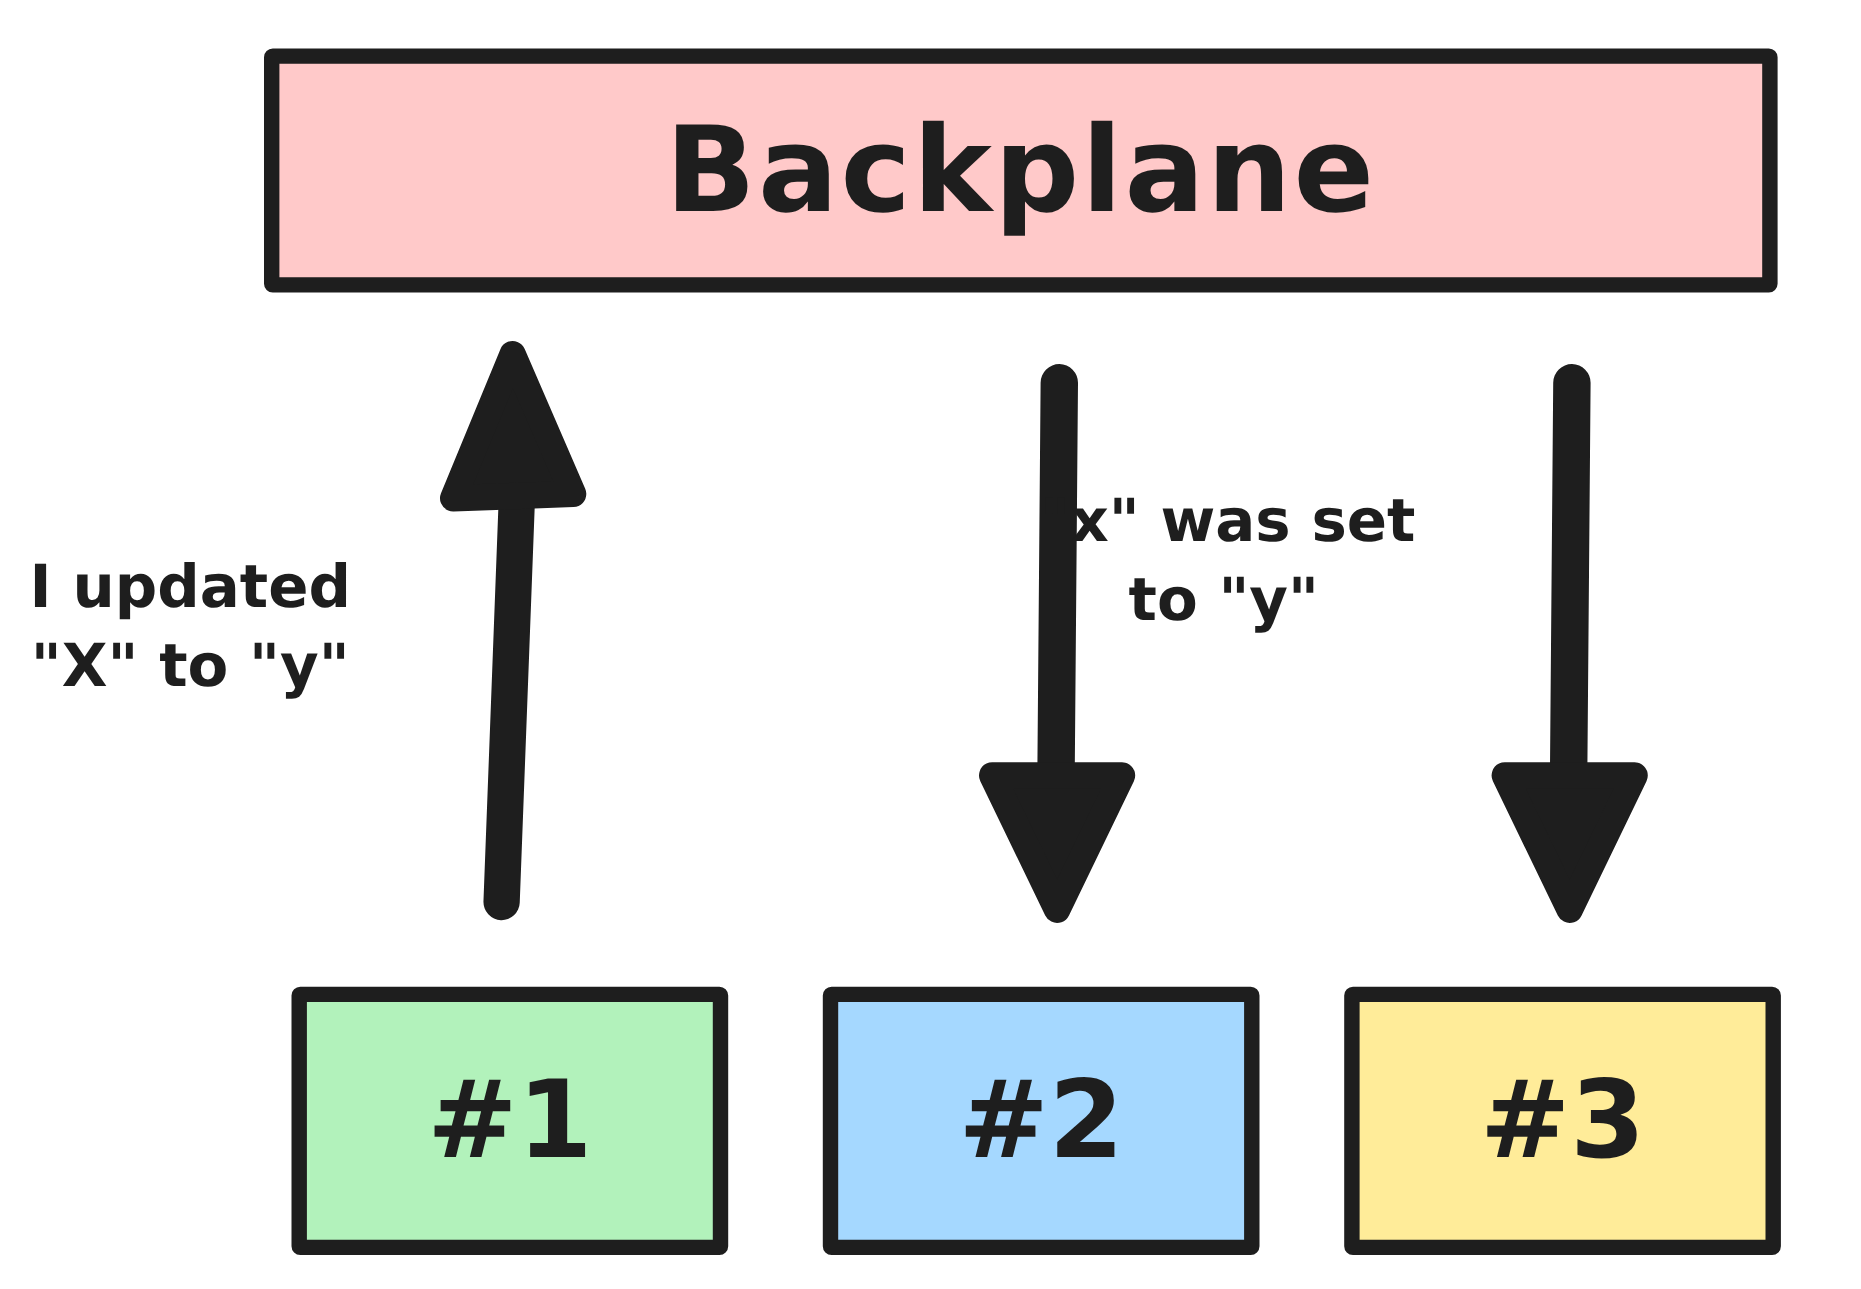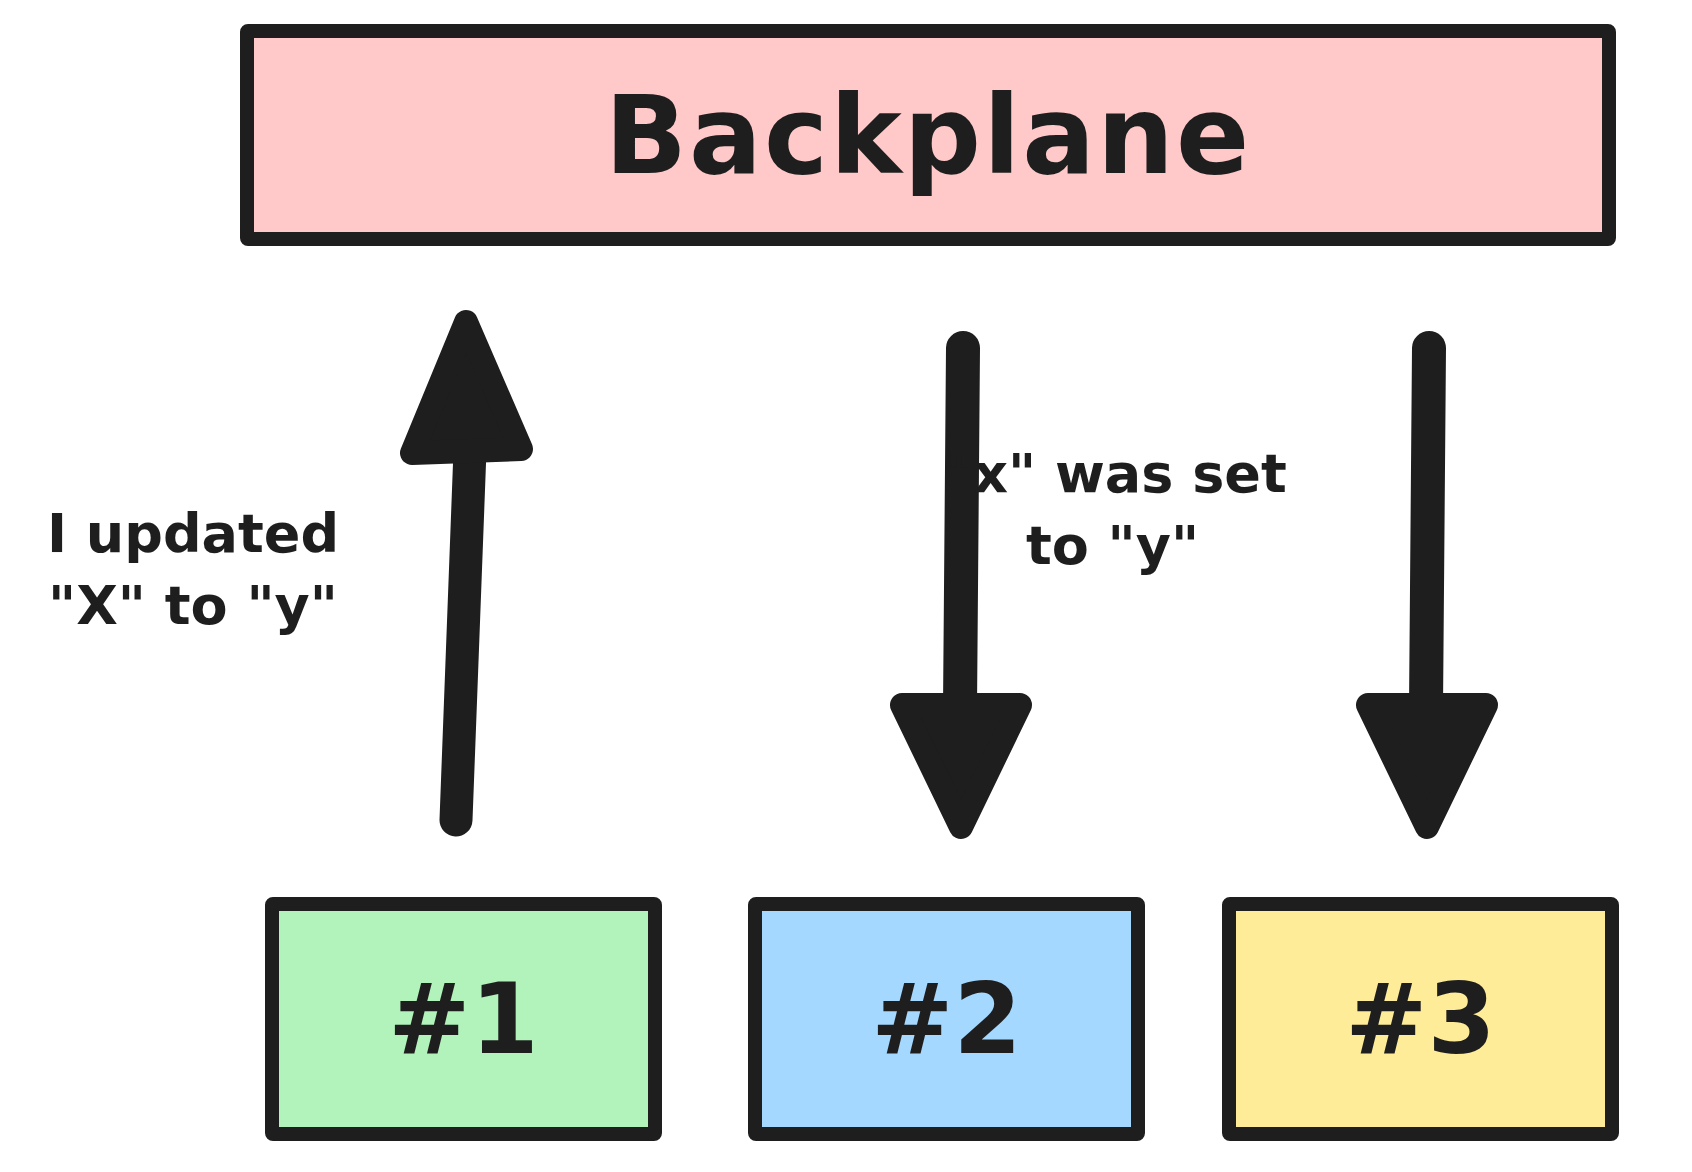--- a/index.html
+++ b/index.html
@@ -18,21 +18,21 @@
   .node {
     position: absolute;
     border: 14px solid #1e1e1e;
     border-radius: 8px;
     display: flex;
     align-items: center;
     justify-content: center;
     color: #1e1e1e;
   }
   .backplane {
-    left: 240px; top: 24px;
+    left: 240px; top: 44px;
     width: 1376px; height: 222px;
     font-size: 108px;
     font-weight: bold;
     letter-spacing: 2px;
   }
   .leaf {
     top: 897px;
     width: 397px; height: 244px;
     font-size: 98px;
     font-weight: bold;
@@ -47,21 +47,21 @@
   .arrow svg { display: block; width: 100%; height: 100%; }
   .annotation {
     position: absolute;
     color: #1e1e1e;
     font-size: 54px;
     font-weight: bold;
     line-height: 72px;
     text-align: center;
     white-space: nowrap;
   }
-  .annotation-left   { left: 28px;  top: 498px; width: 330px; }
+  .annotation-left   { left: 8px;  top: 498px; width: 330px; }
   .annotation-middle { left: 945px; top: 438px; width: 335px; }
 </style>
 </head>
 <body>
 
 <div class="canvas">
 
   <div class="node backplane" style="background-color: rgb(255, 201, 201);">
     <span>Backplane</span>
   </div>

